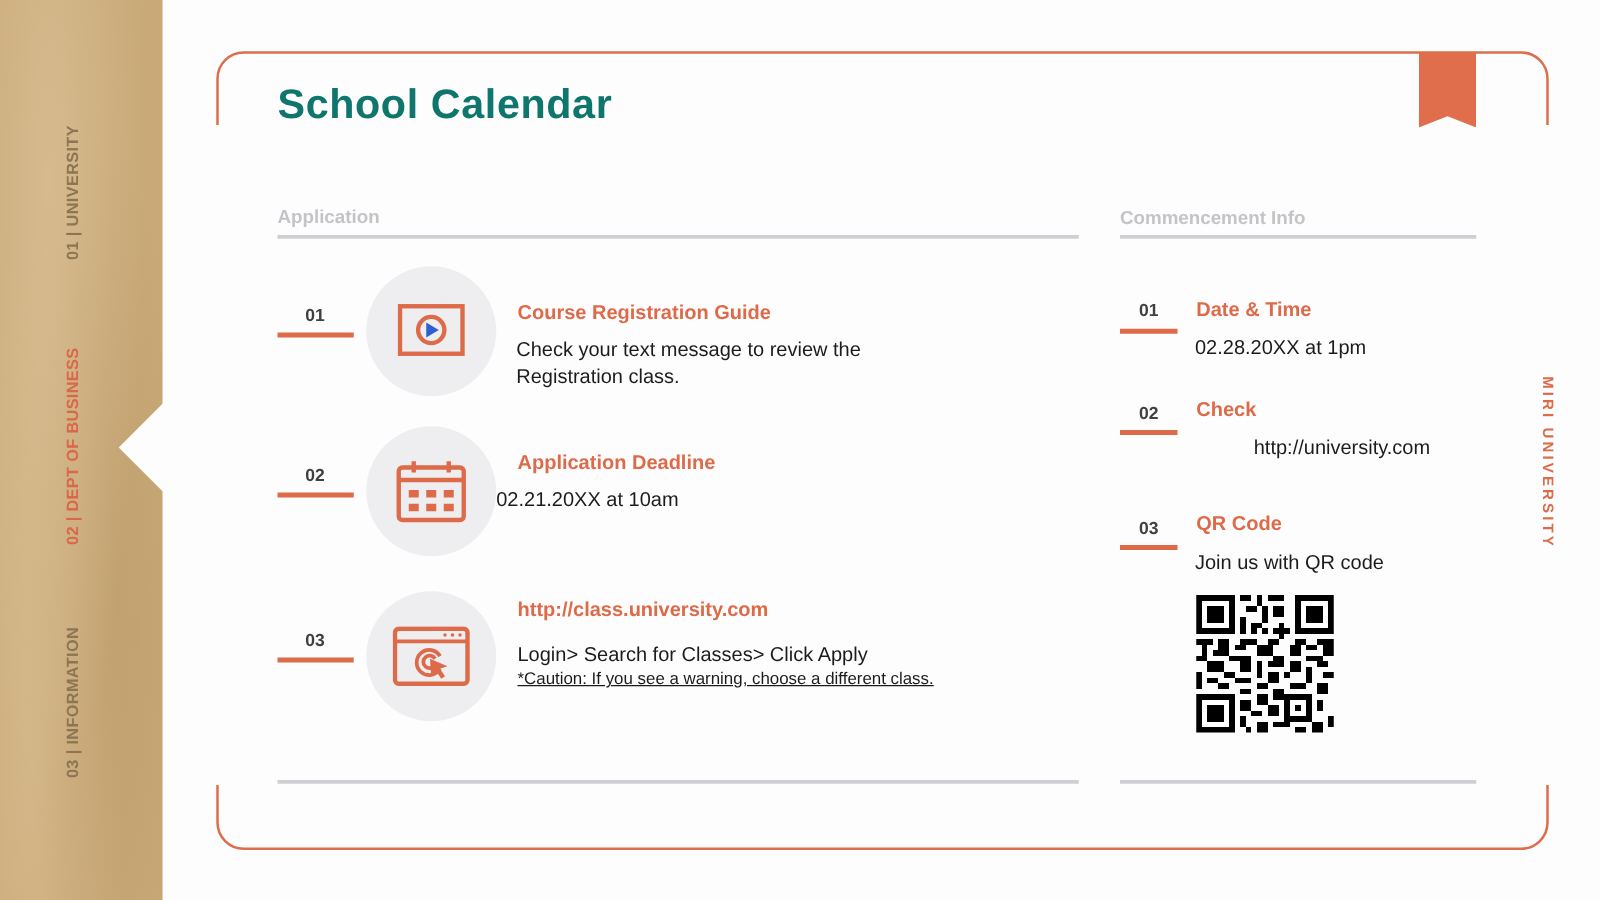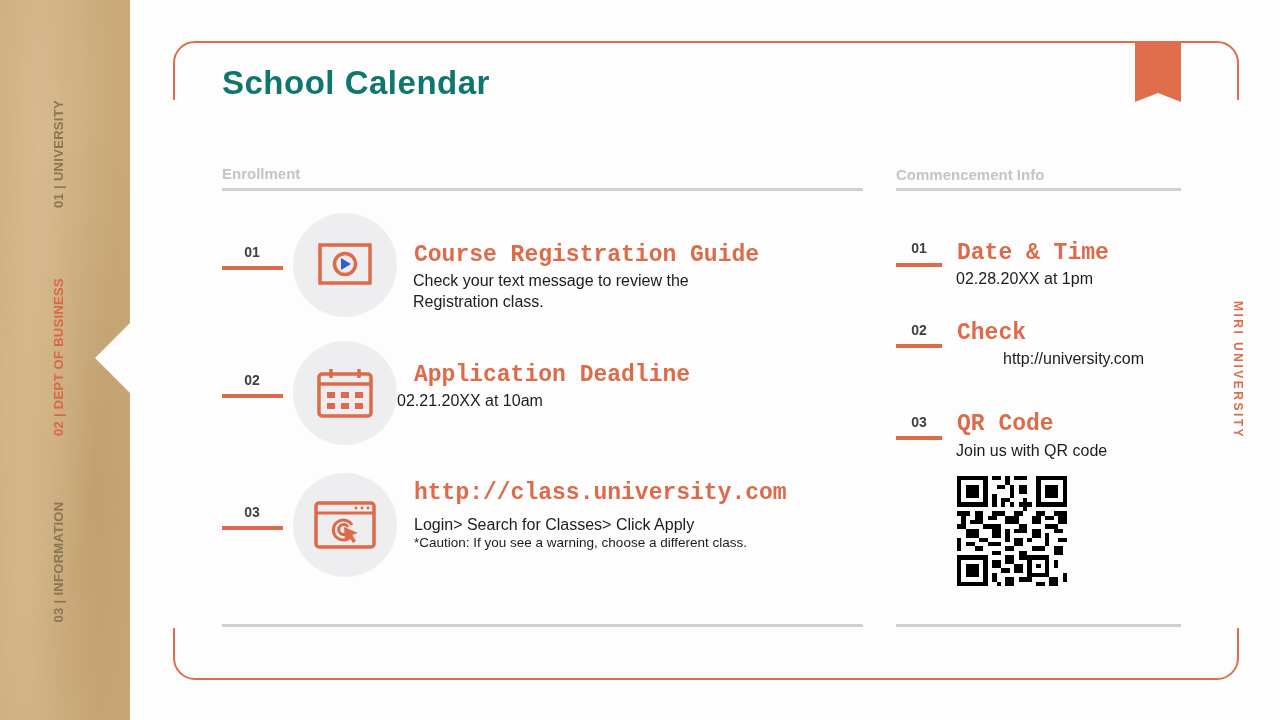--- a/index.html
+++ b/index.html
@@ -53,23 +53,23 @@
 
   
   .num {
     position: absolute; width: 60px; text-align: center; font-size: 14px; font-weight: bold; color: #404040;
   }
   .num-bar { position: absolute; height: 4px; background: #dd6a48; }
   .circle {
     position: absolute; width: 104px; height: 104px; border-radius: 50%; background: #eeeef0;
     display: flex; align-items: center; justify-content: center;
   }
-  .item-title { position: absolute; font-size: 23px; font-weight: bold; color: #dd6a48; white-space: nowrap; font-family: Liberation Mono, monospace; }
+  .item-title { position: absolute; font-size: 16px; font-weight: bold; color: #dd6a48; white-space: nowrap; }
   .item-text { position: absolute; font-size: 16px; color: #1c1c1c; line-height: 21px; }
-  .item-note { position: absolute; font-size: 13.5px; color: #1c1c1c; white-space: nowrap; }
+  .item-note { position: absolute; font-size: 13.5px; color: #1c1c1c; white-space: nowrap; text-decoration: underline; }
 
   .right-label {
     position: absolute; left: 1238px; top: 370px; transform: translate(-50%, -50%) rotate(90deg);
     white-space: nowrap; font-size: 12px; font-weight: bold; letter-spacing: 2.5px; color: #dd6a48;
   }
 
   .qr { position: absolute; left: 957px; top: 476px; width: 110px; height: 110px; }
 </style>
 </head>
 <body>
@@ -81,21 +81,21 @@
 </div>
 <div class="notch"></div>
 
 <div class="frame"></div>
 <div class="frame-gap" style="left:170px; top:100px; width:8px; height:528px;"></div>
 <div class="frame-gap" style="left:1234px; top:100px; width:8px; height:528px;"></div>
 <div class="bookmark"></div>
 
 <div class="title">School Calendar</div>
 
-<div class="section-head" style="left:222px; top:165px;">Enrollment</div>
+<div class="section-head" style="left:222px; top:165px;">Application</div>
 <div class="rule" style="left:222px; top:188px; width:641px;"></div>
 
 <div>
   <div class="num" style="left:222px; top:244px;">01</div>
   <div class="num-bar" style="left:222px; top:266px; width:61px;"></div>
   <div class="circle" style="left:293px; top:213px;">
     <svg width="54" height="44" viewBox="0 0 54 44">
       <rect x="2" y="2" width="50" height="38" fill="none" stroke="#dd6a48" stroke-width="3.5"></rect>
       <circle cx="27" cy="21" r="10.5" fill="none" stroke="#dd6a48" stroke-width="3.5"></circle>
       <polygon points="23,15 33,21 23,27" fill="#2f5fd0"></polygon>

